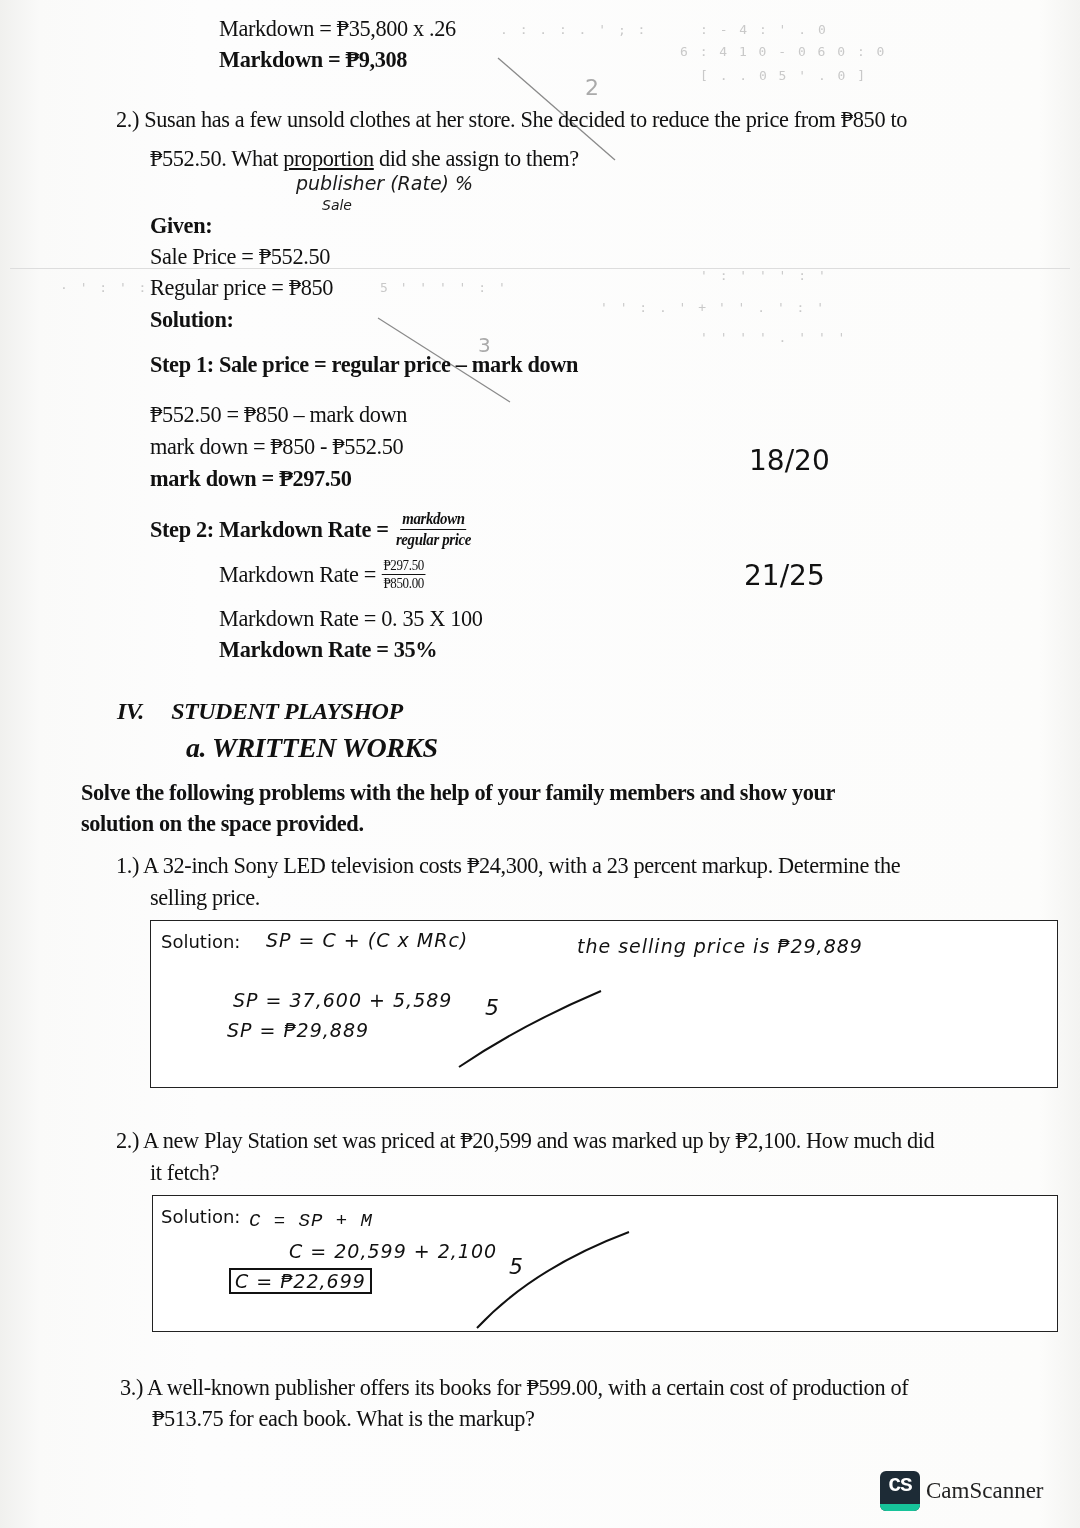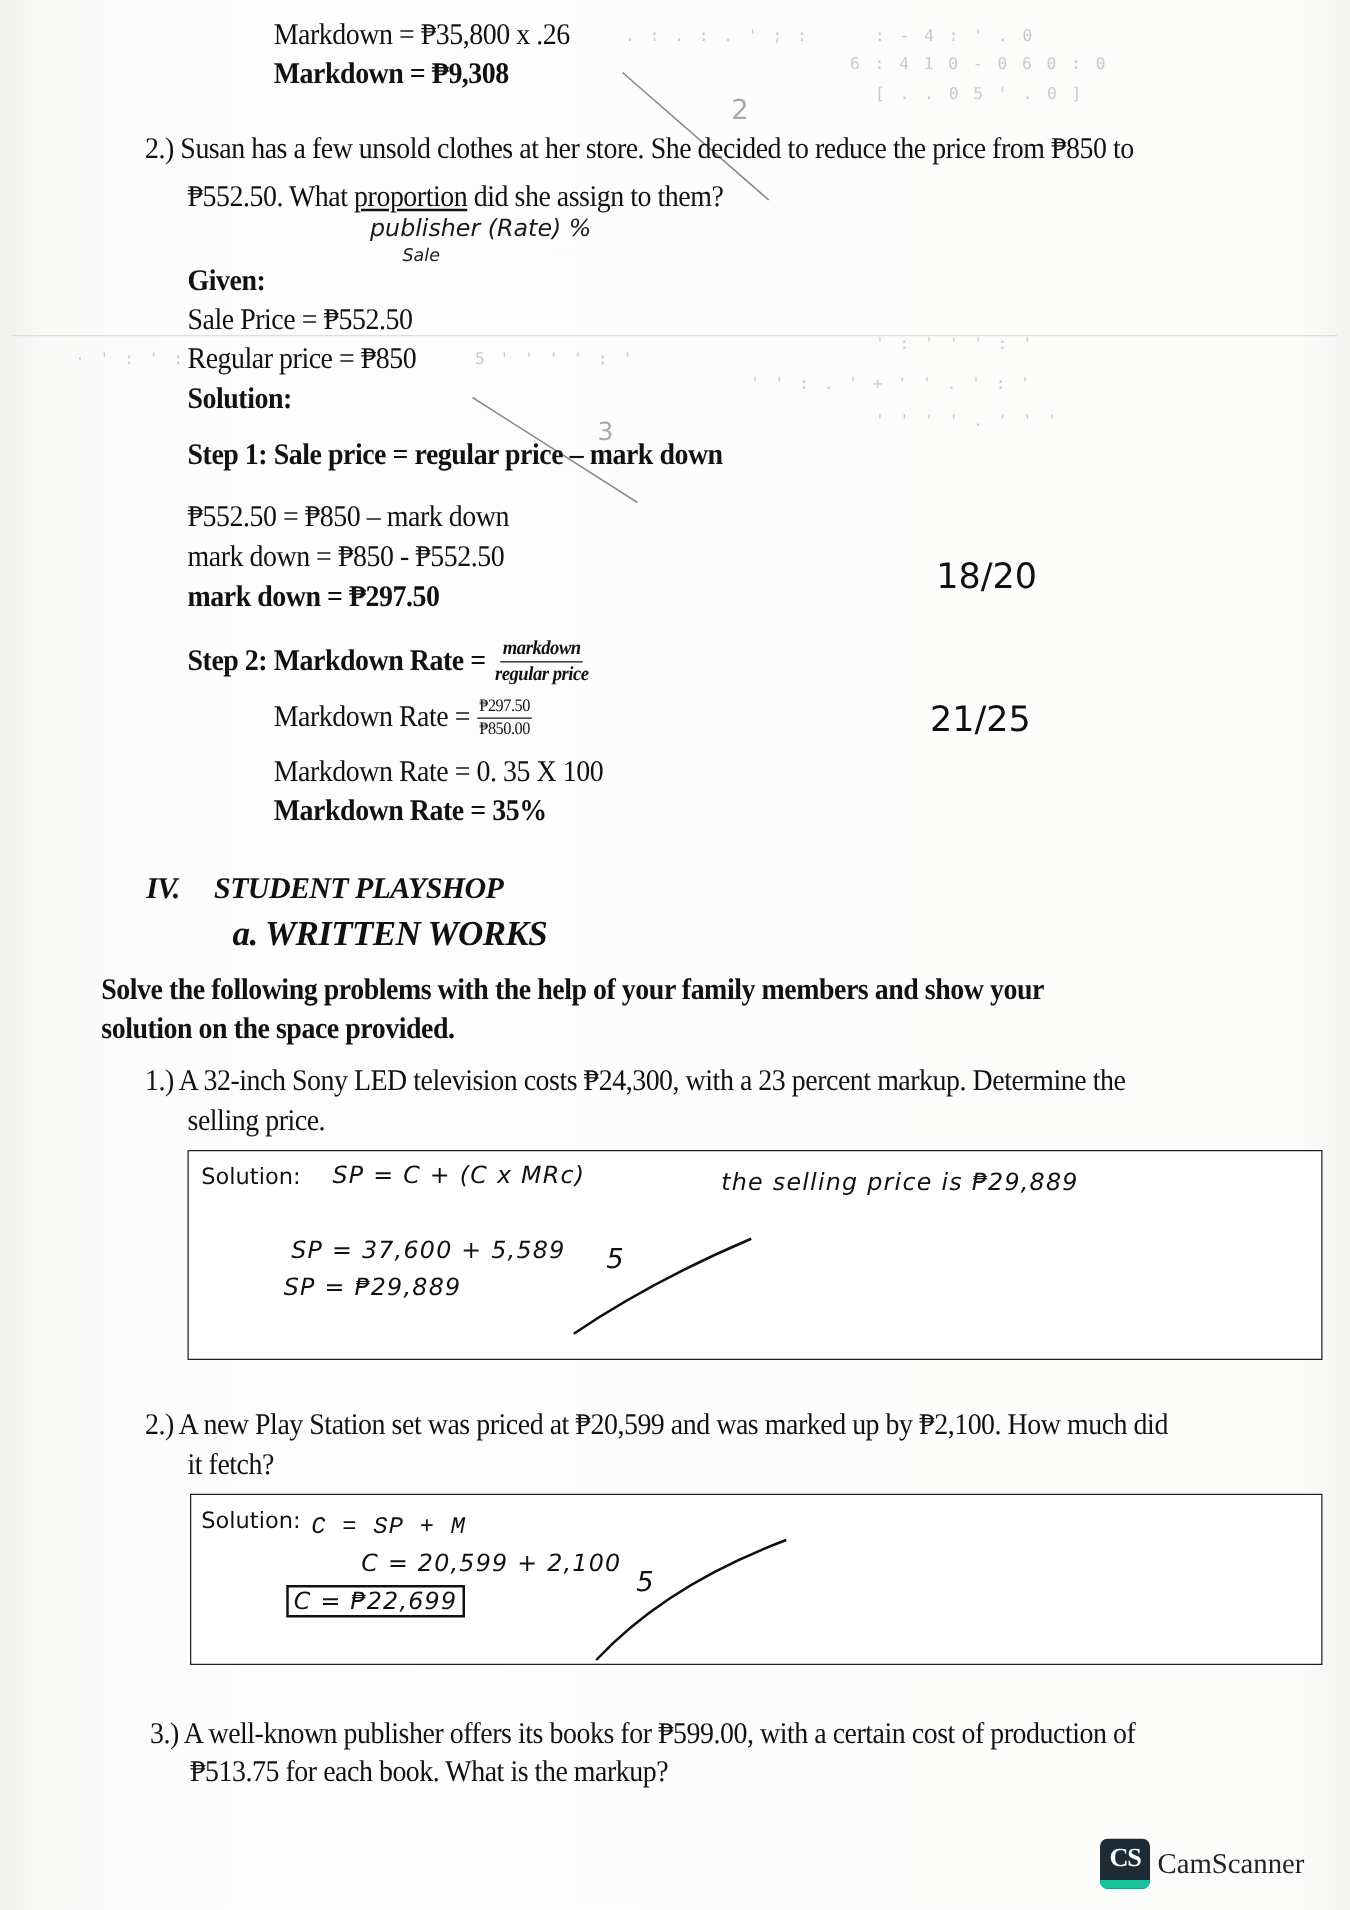--- a/index.html
+++ b/index.html
@@ -38,21 +38,21 @@
     }
     .sol-label { position: absolute; font-size: 18px; color: #111; font-family: "DejaVu Sans", sans-serif; }
     .hw { position: absolute; white-space: nowrap; font-family: "DejaVu Sans", sans-serif; font-style: italic; font-size: 19px; letter-spacing: 1px; color: #111; }
     .boxed { border: 2px solid #111; padding: 0 4px; }
 
     .cs-logo {
       position: absolute; left: 880px; top: 1471px; width: 40px; height: 40px;
       border-radius: 6px; overflow: hidden; background: #1d2b36;
     }
     .cs-logo .bar { position: absolute; left: 0; right: 0; bottom: 0; height: 7px; background: #17c39a; }
-    .cs-logo .txt { position: absolute; left: 0; right: 0; top: 3px; text-align: center; color: #fff; font-family: Liberation Serif, serif; font-weight: bold; font-size: 21px; letter-spacing: -1px; }
+    .cs-logo .txt { position: absolute; left: 0; right: 0; top: 3px; text-align: center; color: #fff; font-family: Liberation Mono, monospace; font-weight: bold; font-size: 21px; letter-spacing: -1px; }
     .cs-name { position: absolute; left: 926px; top: 1478px; font-size: 23px; color: #222; }
   </style>
 </head>
 <body>
 
 <div class="page-bg"></div>
 
 <div class="ghost" style="left:500px;top:22px;">. : . : .  ' ; :</div>
 <div class="ghost" style="left:700px;top:22px;">: - 4 : ' . 0</div>
 <div class="ghost" style="left:680px;top:44px;">6 : 4 1 0 - 0 6 0 : 0</div>

